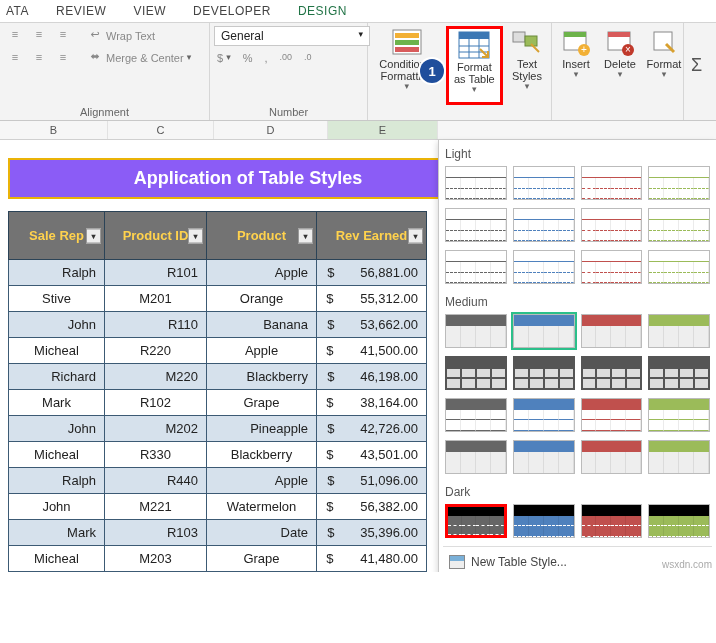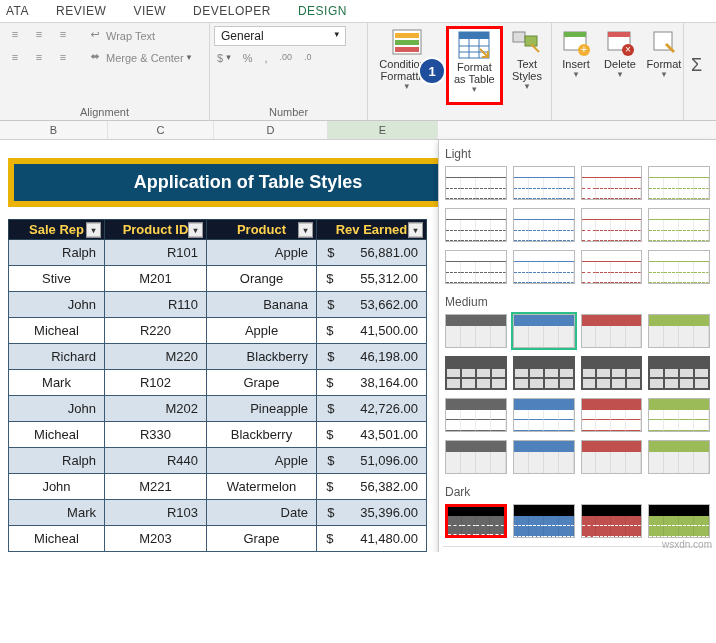--- a/index.html
+++ b/index.html
@@ -20,23 +20,23 @@
   .stack { display:flex; flex-direction:column; gap:2px; justify-content:flex-start; }
   .highlight-red { border:3px solid #ff0000; background:#fff; }
   .callout { position:absolute; width:24px; height:24px; border-radius:50%; background:#1f4e9c; color:#fff; font-weight:bold; display:flex; align-items:center; justify-content:center; font-size:13px; box-shadow:0 0 0 2px #fff; z-index:10; }
   
   .colhdr-row { display:flex; background:#f6f6f6; border-bottom:1px solid #d0d0d0; font-size:11px; color:#555; }
   .colhdr { border-right:1px solid #e2e2e2; text-align:center; padding:3px 0; }
   .colhdr.sel { background:#d9e8d6; }
   
   .mainwrap { position:relative; display:flex; }
   .sheet { padding-top:0; }
-  .titlecell { width:480px; margin:18px 0 12px 8px; background:#0c4a6e; color:#fff; font-weight:bold; font-size:18px; text-align:center; padding:8px 6px; border:6px solid #eab308; }
+  .titlecell { width:480px; margin:18px 0 12px 8px; background:#8b5cf6; color:#fff; font-weight:bold; font-size:18px; text-align:center; padding:8px 6px; border:2px solid #eab308; }
   table.dtbl { border-collapse:collapse; margin-left:8px; }
-  table.dtbl th { background:#0f172a; color:#ffd24d; font-weight:bold; font-size:13px; padding:2px 6px; border:1px solid #2b4357; position:relative; }
+  table.dtbl th { background:#737373; color:#ffd24d; font-weight:bold; font-size:13px; padding:16px 6px; border:1px solid #2b4357; position:relative; }
   table.dtbl th .drop { position:absolute; right:3px; top:50%; transform:translateY(-50%); width:15px; height:15px; background:#eee; border:1px solid #999; display:flex; align-items:center; justify-content:center; font-size:8px; color:#333; }
   table.dtbl td { border:1px solid #3c5a74; padding:5px 8px; font-size:13px; }
   table.dtbl tr.band td { background:#d6e1ec;text-align:right; }
   table.dtbl td.num { text-align:right; font-variant-numeric: tabular-nums; }
   table.dtbl td.cur { width:18px; text-align:center; border-right:none; padding-right:0;}
   table.dtbl td.cur + td.num { border-left:none; }
   table.dtbl td.center { text-align:center; }
   
   .gallery { position:absolute; right:0; top:0; width:278px; background:#fff; border-left:1px solid #c8c8c8; box-shadow:-1px 2px 6px rgba(0,0,0,0.15); padding:4px 4px 6px; }
   .gallery .sect { font-size:12px; color:#555; padding:3px 2px 5px; }
@@ -113,21 +113,21 @@
             <span class="ico">⬌</span>
             <span>Merge &amp; Center</span>
           </span>
       </div>
     </div>
     <div class="glabel">Alignment</div>
   </div>
 
   <div class="rgroup" style="width:158px;">
     <div class="gcontent" style="flex-direction:column; gap:4px;">
-      <div style="display:flex; border:1px solid #c8c8c8; background:#fff; width:132px; padding:2px 6px; justify-content:space-between;">
+      <div style="display:flex; border:1px solid #c8c8c8; background:#fff; width:156px; padding:2px 6px; justify-content:space-between;">
         <span>General</span>
           <span style="font-size:9px;">▾</span>
       </div>
       <div style="display:flex; gap:6px;">
         <span class="rbtn small arrow-down">
             <span>$</span>
           </span>
         <span class="rbtn small">
             <span>%</span>
           </span>

